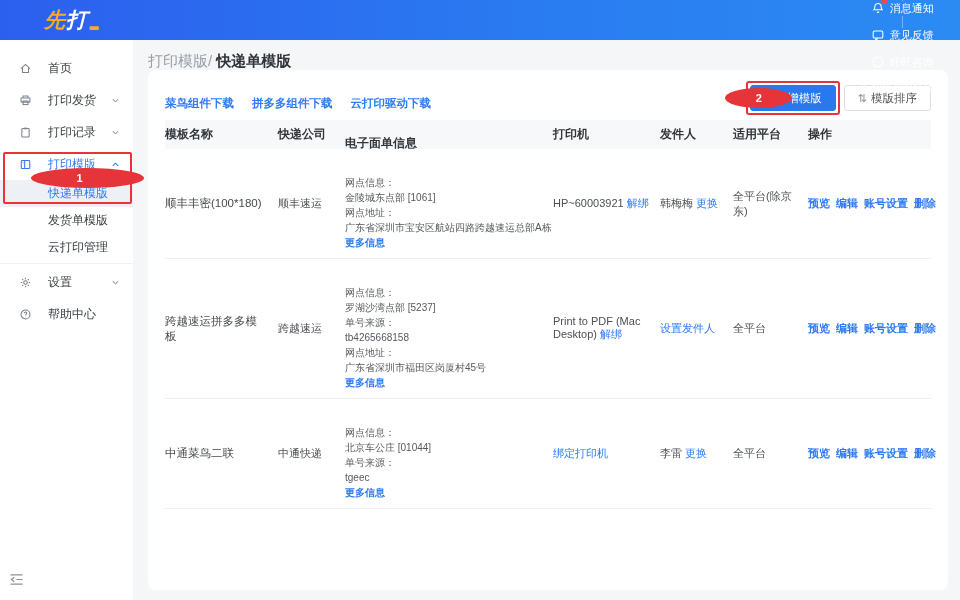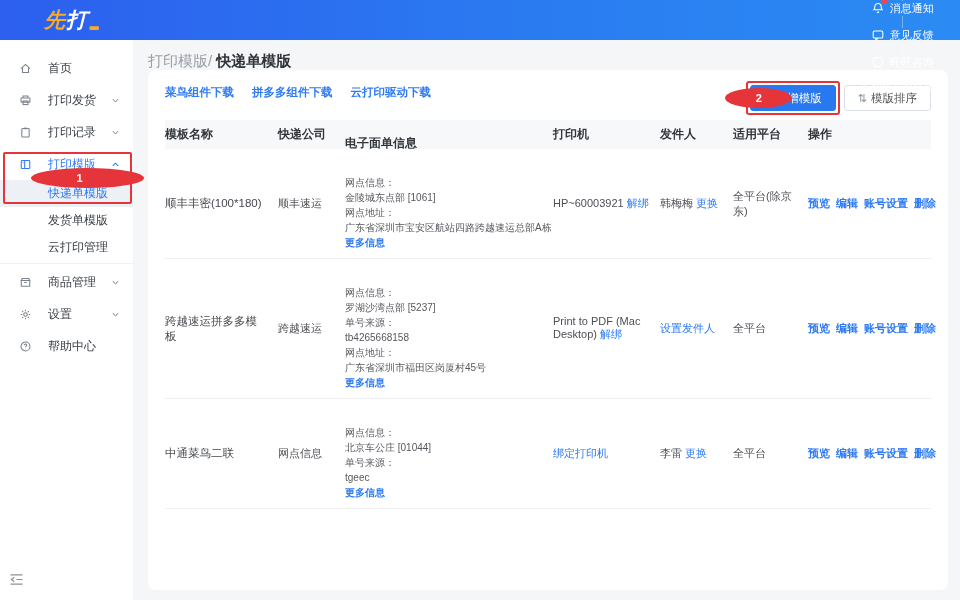--- a/index.html
+++ b/index.html
@@ -68,21 +68,21 @@
   
   .main { position:absolute; left:133px; top:40px; right:0; bottom:0; background:#f5f6f8; }
   .breadcrumb { position:absolute; left:15px; top:12px; font-size:15px; display:flex; gap:4px; }
   .bc-parent { color:#9aa0a6; }
   .bc-current { color:#2f3338; font-weight:bold; }
 
   .card {
     position:absolute; left:15px; top:30px; right:12px; bottom:10px;
     background:#fff; border-radius:8px; padding:0 17px;
   }
-  .toolbar { display:flex; align-items:flex-start; height:26px; margin-top:15px; }
+  .toolbar { display:flex; align-items:flex-end; height:26px; margin-top:15px; }
   .dl-links { display:flex; gap:18px; font-size:11.5px; font-weight:bold; }
   .dl-links a { color:#2e7bf5; text-decoration:none; cursor:pointer; }
   .toolbar-btns { margin-left:auto; display:flex; gap:8px; align-items:center; }
   .btn { height:26px; display:flex; align-items:center; gap:4px; border-radius:3px; font-size:11.5px; padding:0 13px; cursor:pointer; font-family:inherit; }
   .btn-primary { background:#2878f0; border:1px solid #2878f0; color:#fff; }
   .btn-default { background:#fff; border:1px solid #dcdfe6; color:#555; }
   .btn-wrap { position:relative; }
   .btn-wrap .anno-box.b2 { left:-4px; right:-4px; top:-4px; bottom:-4px; border-radius:3px; }
   .btn-wrap .anno-circle.c2 { left:-25px; top:3px; }
   .plus { font-size:13px; font-weight:bold; line-height:1; }
@@ -244,35 +244,20 @@
   <div class="sub-item">
     <span>发货单模版</span>
   </div>
   <div class="sub-item">
     <span>云打印管理</span>
   </div>
   <div class="nav-divider"></div>
   <div class="nav-item">
     <span class="nicon">
       <svg width="13" height="13" viewBox="0 0 16 16" fill="none" stroke="currentColor" stroke-width="1.3">
-          <path d="M2.8 5.5 H13.2 V12.5 H2.8 Z"></path>
-          <path d="M4 3 H12 L13.2 5.5 H2.8 Z"></path>
-          <path d="M6.5 8 H9.5"></path>
-        </svg>
-    </span>
-    <span>商品管理</span>
-    <span class="nav-chevron">
-      <svg width="9" height="9" viewBox="0 0 10 10" fill="none" stroke="currentColor" stroke-width="1.2">
-          <path d="M2 3.5 L5 6.5 L8 3.5"></path>
-        </svg>
-    </span>
-  </div>
-  <div class="nav-item">
-    <span class="nicon">
-      <svg width="13" height="13" viewBox="0 0 16 16" fill="none" stroke="currentColor" stroke-width="1.3">
           <circle cx="8" cy="8" r="2.2"></circle>
           <path d="M8 2.2 V4 M8 12 V13.8 M2.2 8 H4 M12 8 H13.8 M3.9 3.9 L5.2 5.2 M10.8 10.8 L12.1 12.1 M12.1 3.9 L10.8 5.2 M5.2 10.8 L3.9 12.1"></path>
         </svg>
     </span>
     <span>设置</span>
     <span class="nav-chevron">
       <svg width="9" height="9" viewBox="0 0 10 10" fill="none" stroke="currentColor" stroke-width="1.2">
           <path d="M2 3.5 L5 6.5 L8 3.5"></path>
         </svg>
     </span>
@@ -395,21 +380,21 @@
         <div class="cell c7 actions">
           <a class="lnk">预览</a>
           <a class="lnk">编辑</a>
           <a class="lnk">账号设置</a>
           <a class="lnk">删除</a>
         </div>
       </div>
 
       <div class="t-row">
         <div class="cell c1">中通菜鸟二联</div>
-        <div class="cell c2">网点信息</div>
+        <div class="cell c2">中通快递</div>
         <div class="cell c3">
           <div class="info-line">
               <span class="info-label">网点信息：</span>
               <span class="info-value">北京车公庄 [01044]</span>
             </div>
           <div class="info-line">
               <span class="info-label">单号来源：</span>
               <span class="info-value">tgeec</span>
             </div>
           <a class="lnk more-link">更多信息</a>

